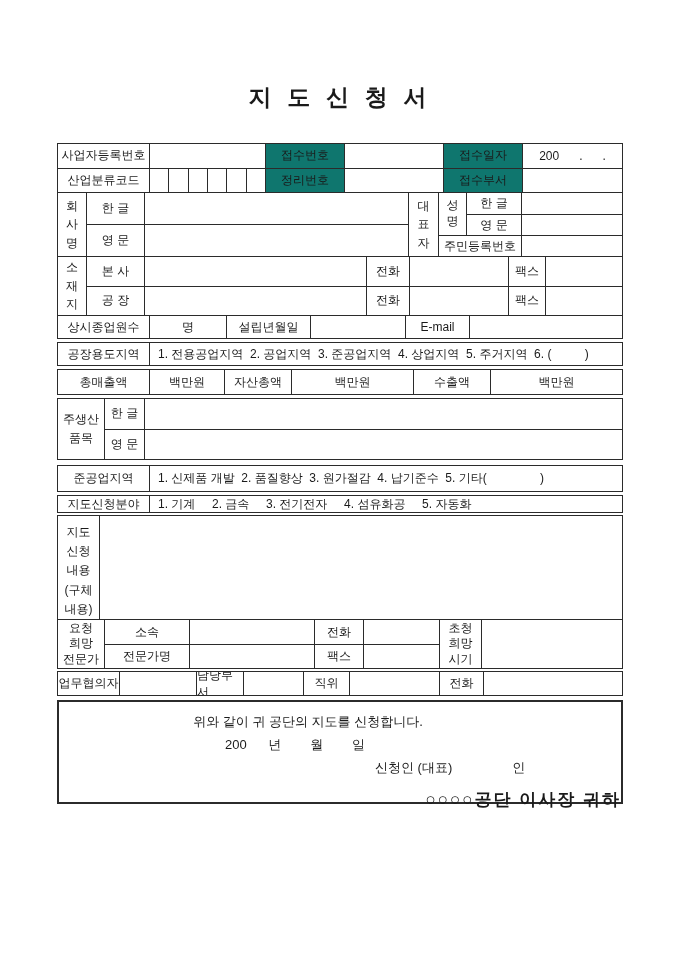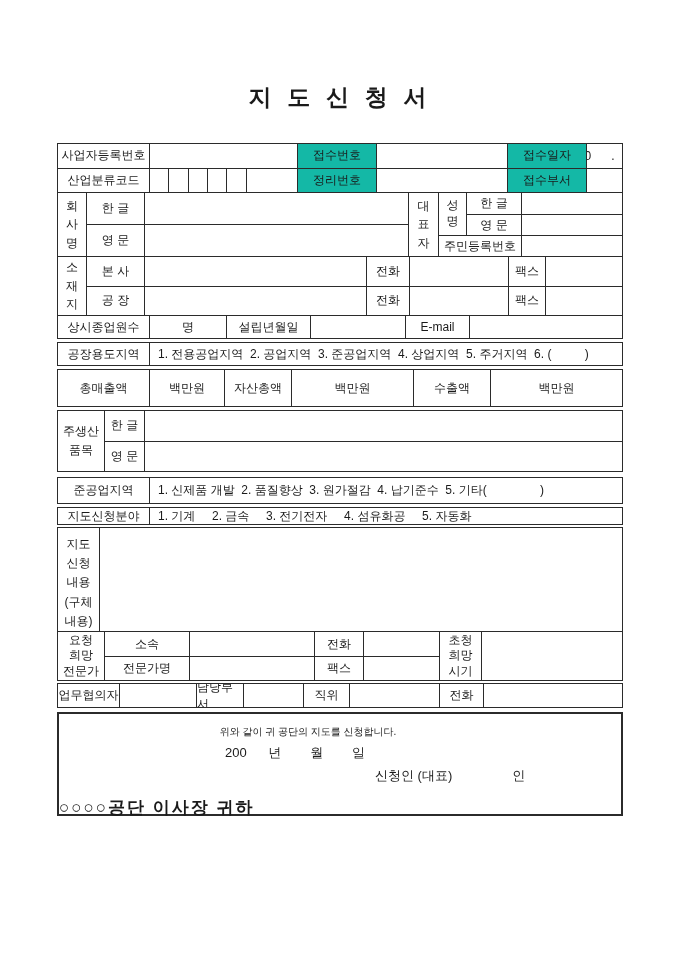--- a/index.html
+++ b/index.html
@@ -10,37 +10,37 @@
   .formwrap { width: 566px; }
   .blk { display: flex; border: 1px solid #2b2b2b; background: #fff; width: 566px; }
   .flush { margin-top: -1px; }
   .g3 { margin-top: 3px; } .g2 { margin-top: 2px; } .g4 { margin-top: 4px; } .g5 { margin-top: 5px; }
   .col { flex-direction: column; }
   .row { display: flex; flex: 1; }
   .cell { display: flex; align-items: center; justify-content: center; font-size: 12px; overflow: hidden; }
   .bl { border-left: 1px solid #2b2b2b; }
   .bt { border-top: 1px solid #2b2b2b; }
   .fill { flex: 1; }
-  .shaded { background: #14b8a6; margin-left: 32px; }
+  .shaded { background: #0f766e; }
   .vlab { white-space: pre-line; text-align: center; line-height: 1.55; }
   .tight { line-height: 1.3; }
   .opt { justify-content: flex-start; padding-left: 8px; white-space: pre; }
   .pre { white-space: pre; }
   .boxes { display: flex; flex: 1; align-self: stretch; }
   .boxes > div { flex: 1; }
   .boxes > div + div { border-left: 1px solid #2b2b2b; }
   .content-lab { align-items: flex-start; padding-top: 7px; line-height: 1.6; }
   .grid { display: grid; flex: 1; }
   .gcell { display: flex; align-items: center; justify-content: center; font-size: 12px; overflow: hidden; }
   .sig { display: block; border-width: 2px; height: 104px; padding-top: 11px; }
-  .s1 { text-align: center; font-size: 10px; padding-right: 64px; }
+  .s1 { text-align: center; font-size: 13px; padding-right: 64px; }
   .s2 { text-align: center; font-size: 13px; margin-top: 5px; padding-right: 90px; white-space: pre; }
   .s3 { display: flex; font-size: 13px; margin-top: 5px; padding-left: 316px; }
   .s3 .seal { margin-left: 60px; }
-  .s4 { text-align: left; font-size: 17px; font-weight: bold; letter-spacing: 2px; margin-top: 11px; }
+  .s4 { text-align: right; font-size: 17px; font-weight: bold; letter-spacing: 2px; margin-top: 11px; }
   .footnote { margin-top: 11px; font-size: 12px; white-space: pre; }
 </style>
 </head>
 <body>
 
 <div class="page">
   <div class="title">지 도 신 청 서</div>
 
   <div class="formwrap">
 
@@ -132,21 +132,21 @@
       <div class="cell bl" style="width:95px"></div>
       <div class="cell bl" style="width:64px">E-mail</div>
       <div class="cell bl fill"></div>
     </div>
 
     <div class="blk g3" style="height:24px">
       <div class="cell" style="width:91px">공장용도지역</div>
       <div class="cell bl fill opt">1. 전용공업지역  2. 공업지역  3. 준공업지역  4. 상업지역  5. 주거지역  6. (          )</div>
     </div>
 
-    <div class="blk g3" style="height:38px">
+    <div class="blk g3" style="height:26px">
       <div class="cell" style="width:91px">총매출액</div>
       <div class="cell bl" style="width:75px">백만원</div>
       <div class="cell bl" style="width:67px">자산총액</div>
       <div class="cell bl" style="width:122px">백만원</div>
       <div class="cell bl" style="width:77px">수출액</div>
       <div class="cell bl fill">백만원</div>
     </div>
 
     <div class="blk g3" style="height:62px">
       <div class="cell vlab" style="width:46px">주생산

